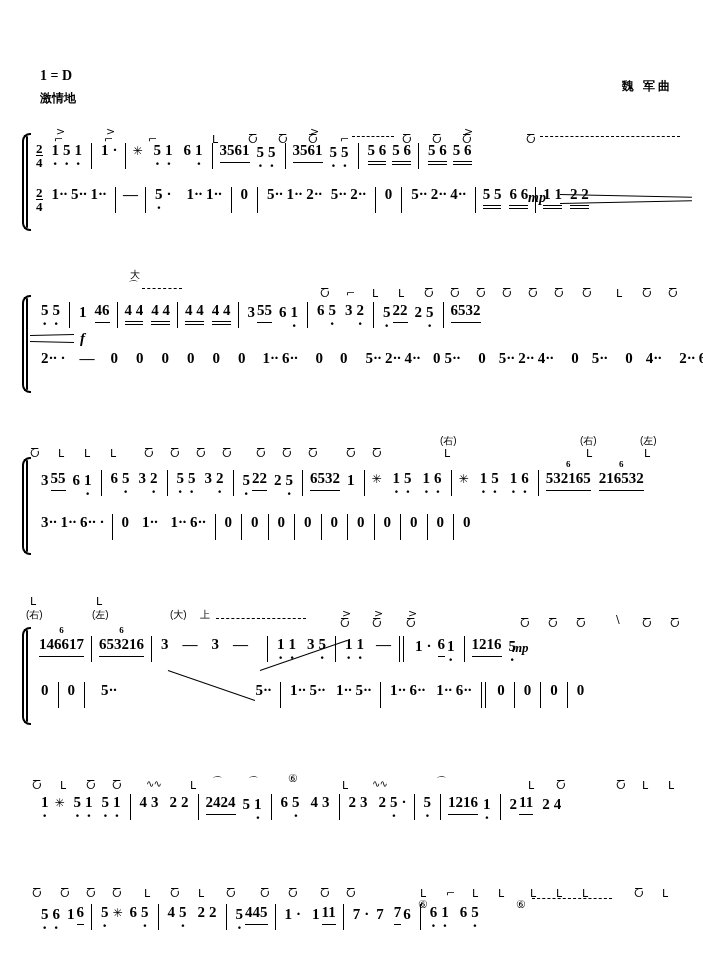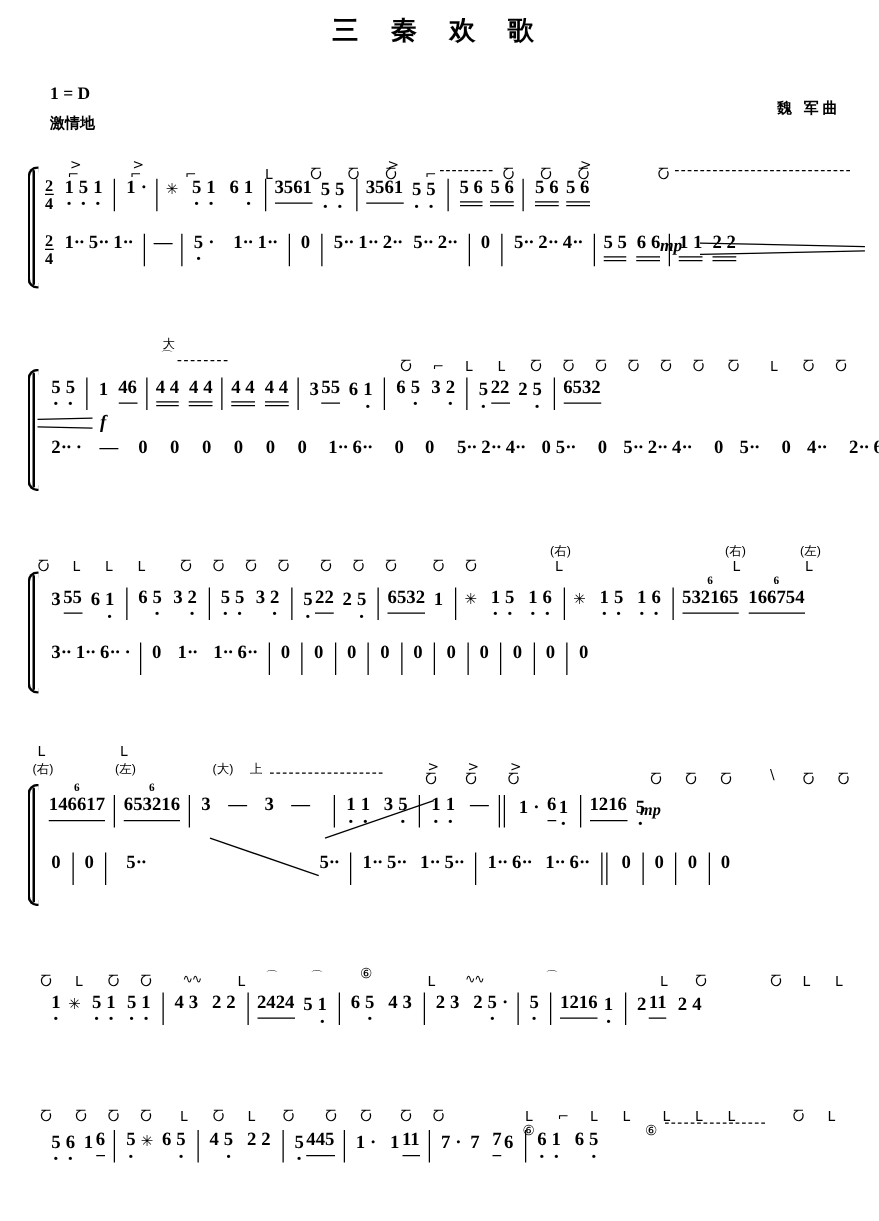--- a/index.html
+++ b/index.html
@@ -111,21 +111,20 @@
   .tupl:before{content:"6";position:absolute;top:-11px;left:50%;transform:translateX(-50%);font-size:9px;}
 
   .slurline{position:absolute;border-top:1px solid #000;height:0;transform-origin:left center;}
   .zig{font-family:"DejaVu Sans", sans-serif;font-size:10px;letter-spacing:-1px;}
 </style>
 </head>
 <body>
 
 <div class="page">
 
-  <div class="title">三 秦 欢 歌</div>
   <div class="key">1 = D</div>
   <div class="tempo">激情地</div>
   <div class="composer">魏 军曲</div>
 
   <div class="system" style="top:128px;height:110px;">
     <div class="brace" style="height:96px;top:6px;"></div>
 
     <div class="marksrow" style="top:0px;">
       <span class="mk" style="left:36px;top:-2px;">&gt;</span>
       <span class="mk" style="left:34px;top:6px;">⌐</span>
@@ -469,21 +468,21 @@
       <span class="meas">
         <span class="glyph">✳</span>
         <span class="note dotdn" style="margin-left:10px;">1</span>
           <span class="note dotdn">5</span>
         <span class="note dotdn" style="margin-left:8px;">1</span>
           <span class="note dotdn">6</span>
       </span>
       <span class="bar"></span>
       <span class="meas">
         <span class="grp tupl">532165</span>
-        <span class="grp tupl" style="margin-left:8px;">166754</span>
+        <span class="grp tupl" style="margin-left:8px;">216532</span>
       </span>
     </div>
 
     <div class="row lower" style="top:62px;">
       <span class="meas">
         <span class="note dotdn2">3</span>
           <span class="note dotdn2">1</span>
           <span class="note dotdn2">6</span>
           <span class="aug">·</span>
       </span>

